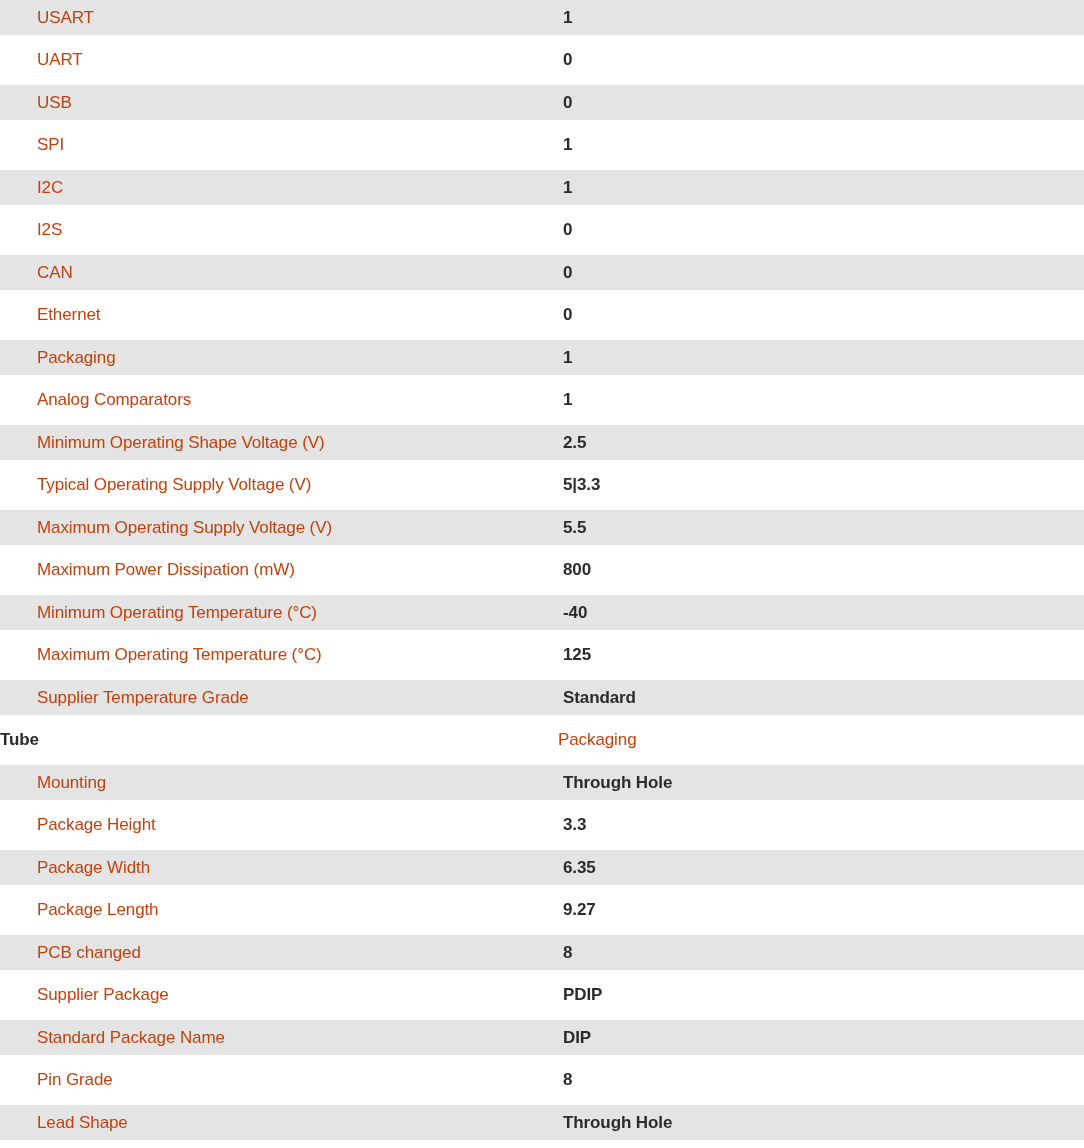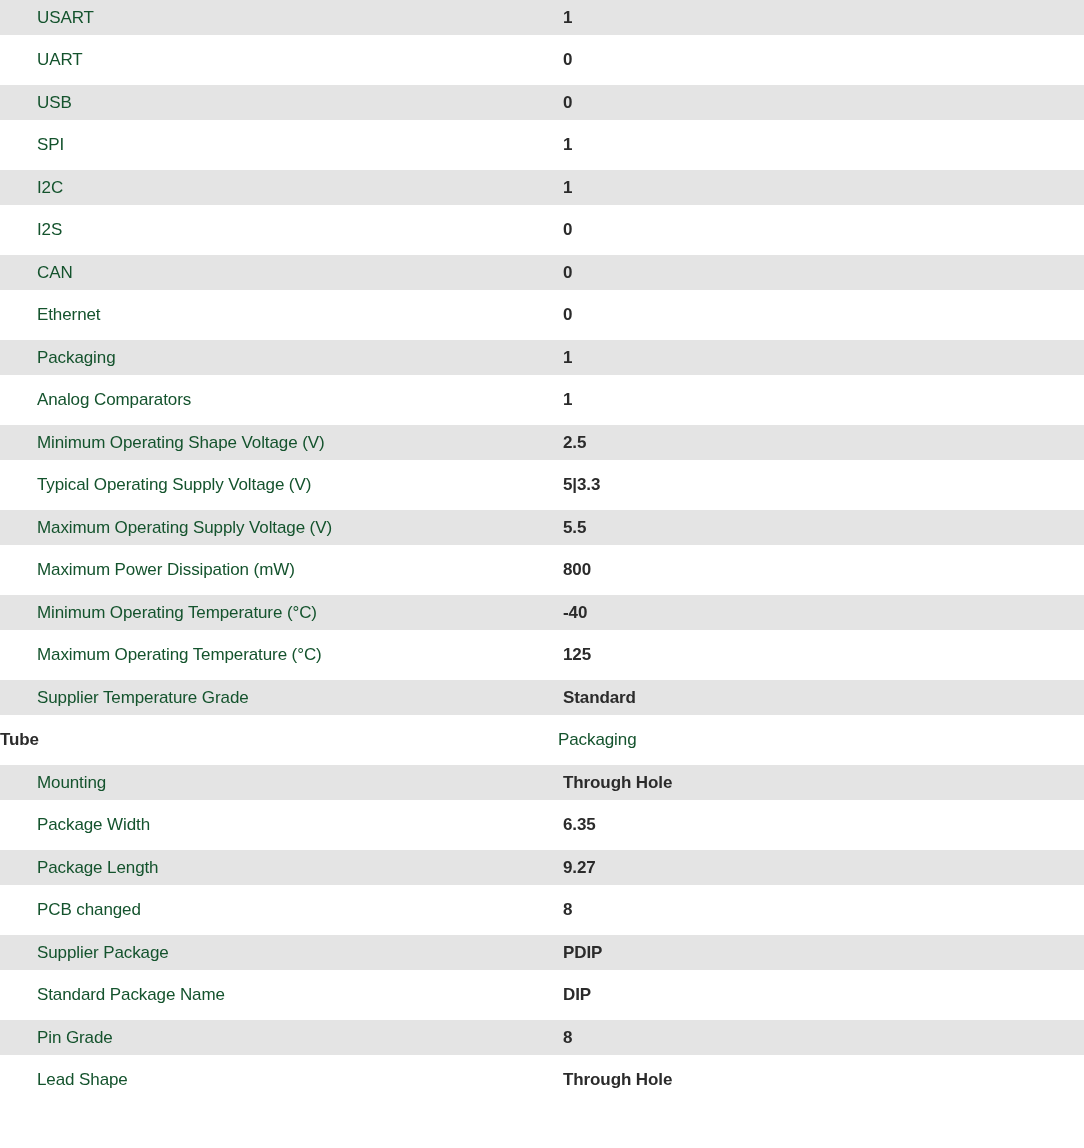--- a/index.html
+++ b/index.html
@@ -27,21 +27,21 @@
   .row:nth-child(odd) {
     background: #e4e4e4;
   }
   .cell {
     font-size: 17px;
     letter-spacing: -0.1px;
     line-height: 1;
     white-space: nowrap;
   }
   .cell.label {
-    color: #14532d;
+    color: #c2410c;
     font-weight: 400;
     padding-left: 37px;
     width: 526px;
     flex: 0 0 526px;
   }
   .cell.value {
     color: #2b2b2b;
     font-weight: 700;
     flex: 1 1 auto;
   }
@@ -138,20 +138,24 @@
   <div class="row">
     <div class="cell value">Tube</div>
     <div class="cell label">Packaging</div>
   </div>
 
   <div class="row">
     <div class="cell label">Mounting</div>
     <div class="cell value">Through Hole</div>
   </div>
 
+  <div class="row">
+    <div class="cell label">Package Height</div>
+    <div class="cell value">3.3</div>
+  </div>
 
   <div class="row">
     <div class="cell label">Package Width</div>
     <div class="cell value">6.35</div>
   </div>
 
   <div class="row">
     <div class="cell label">Package Length</div>
     <div class="cell value">9.27</div>
   </div>

